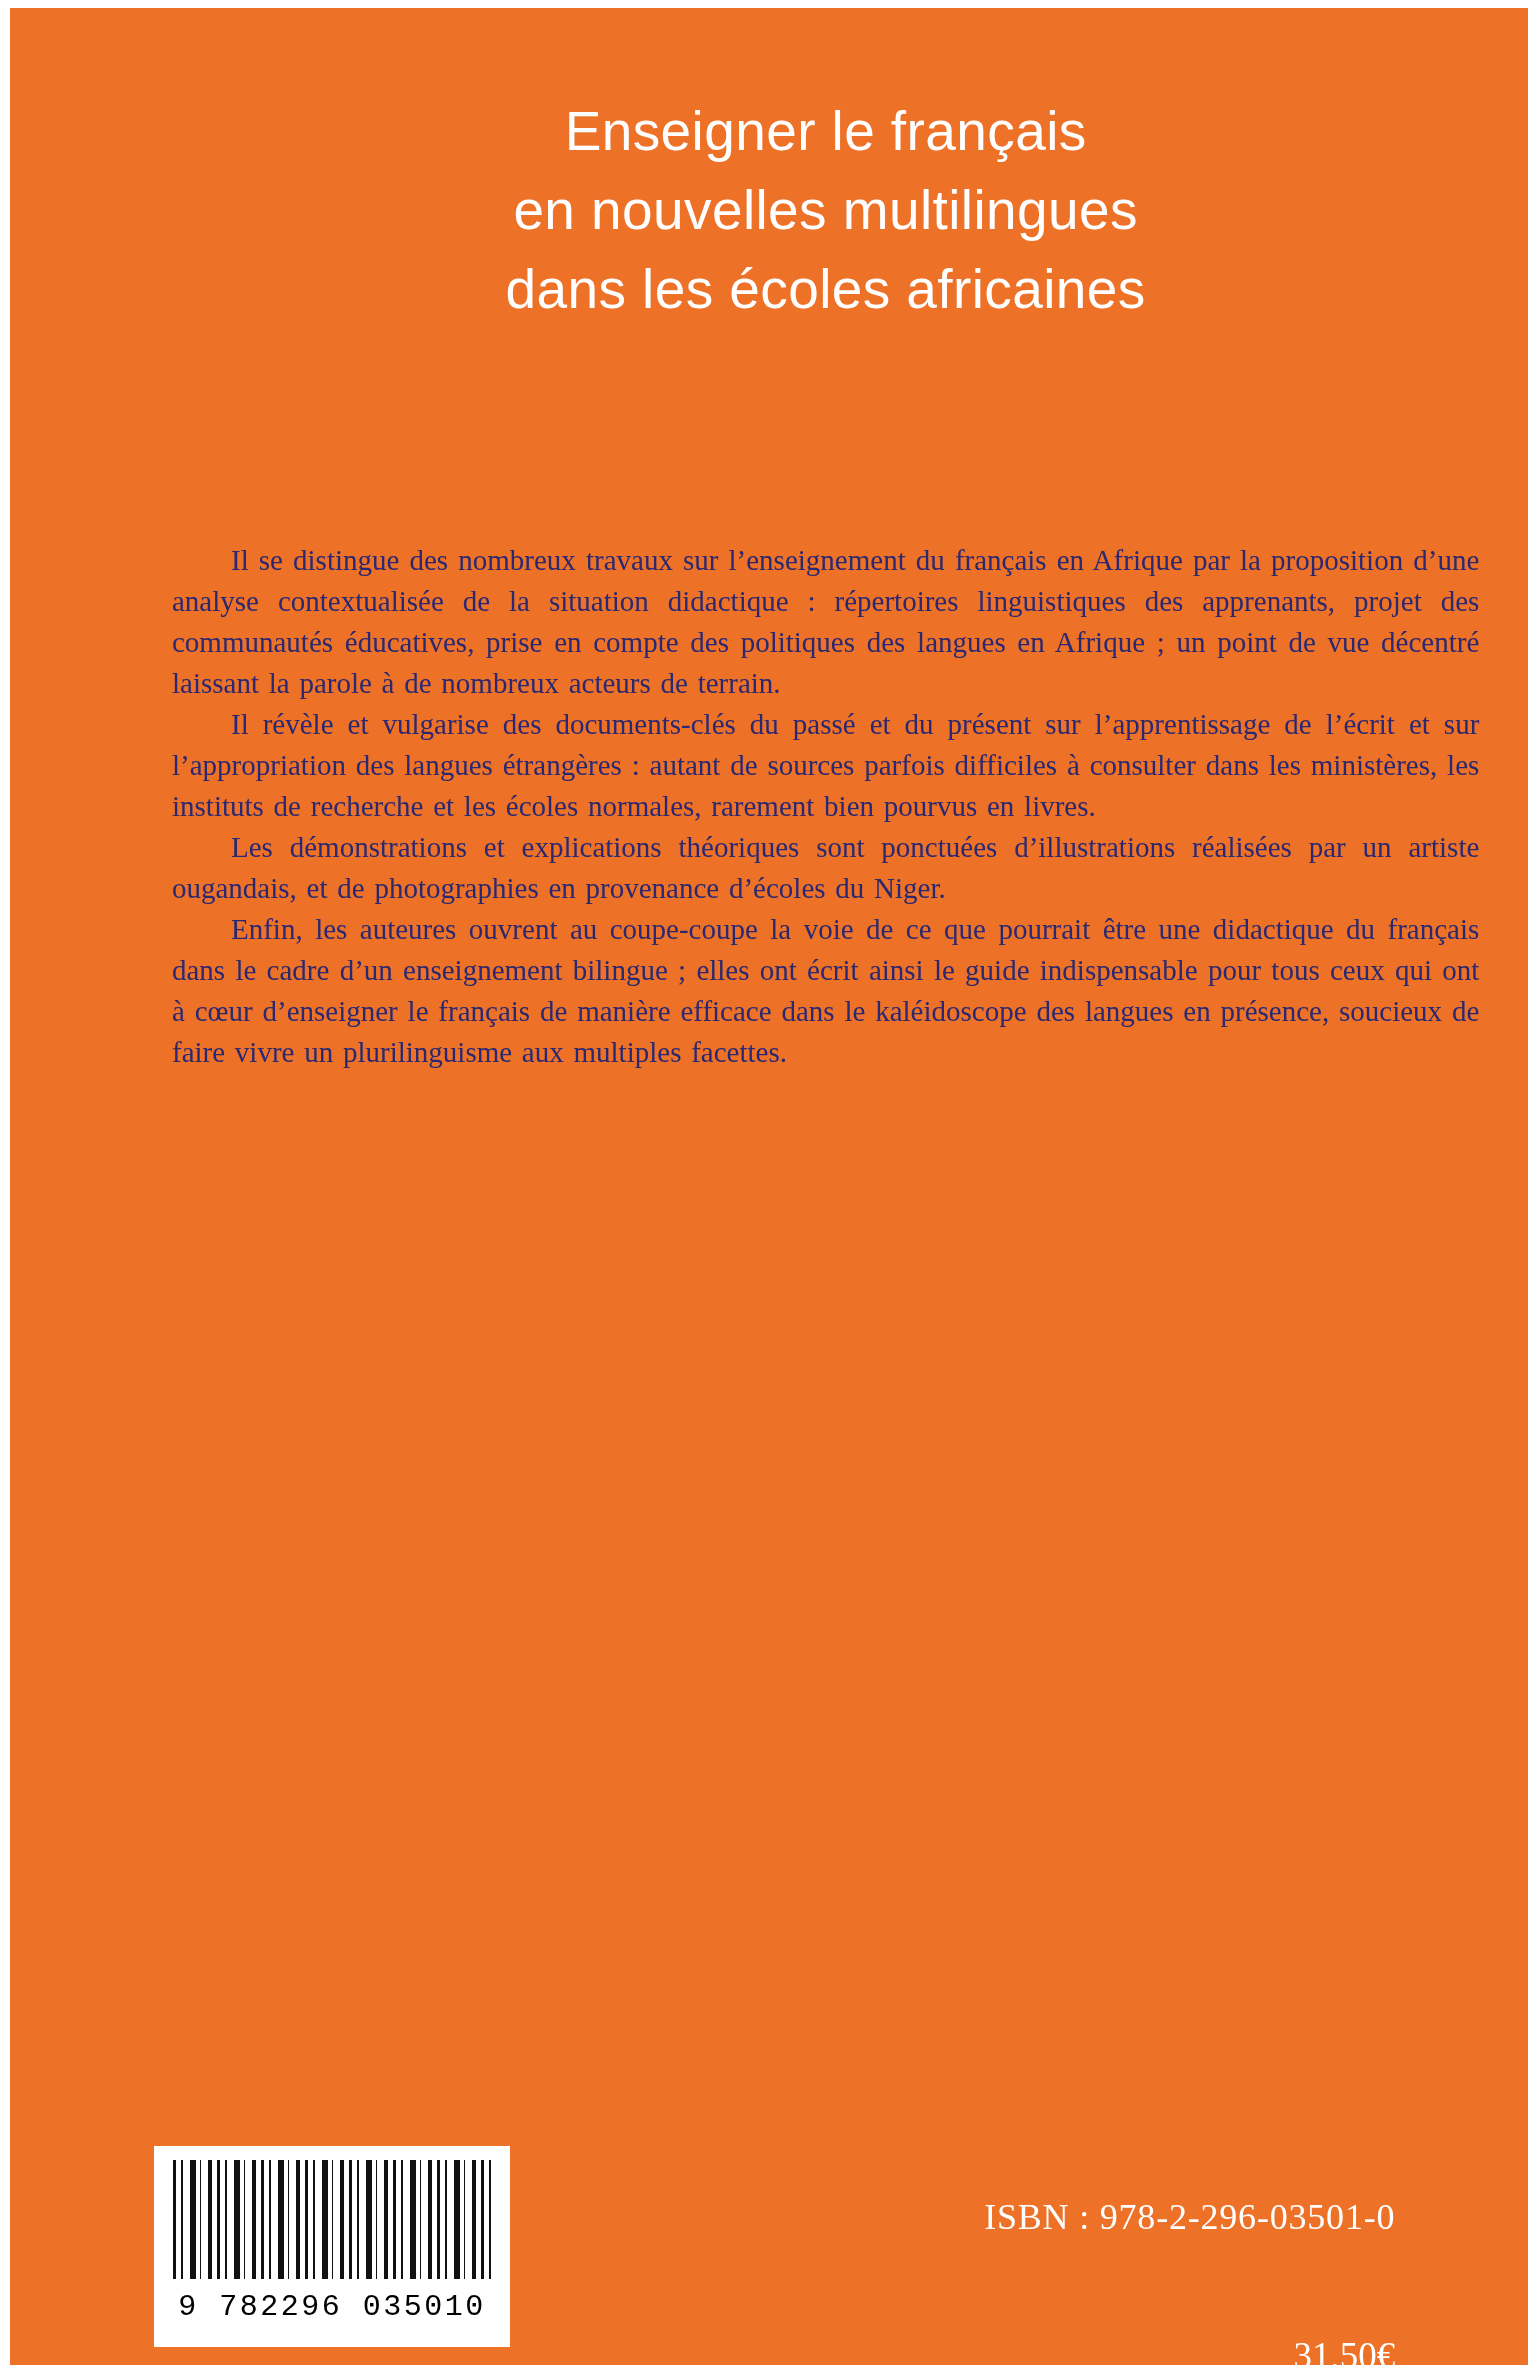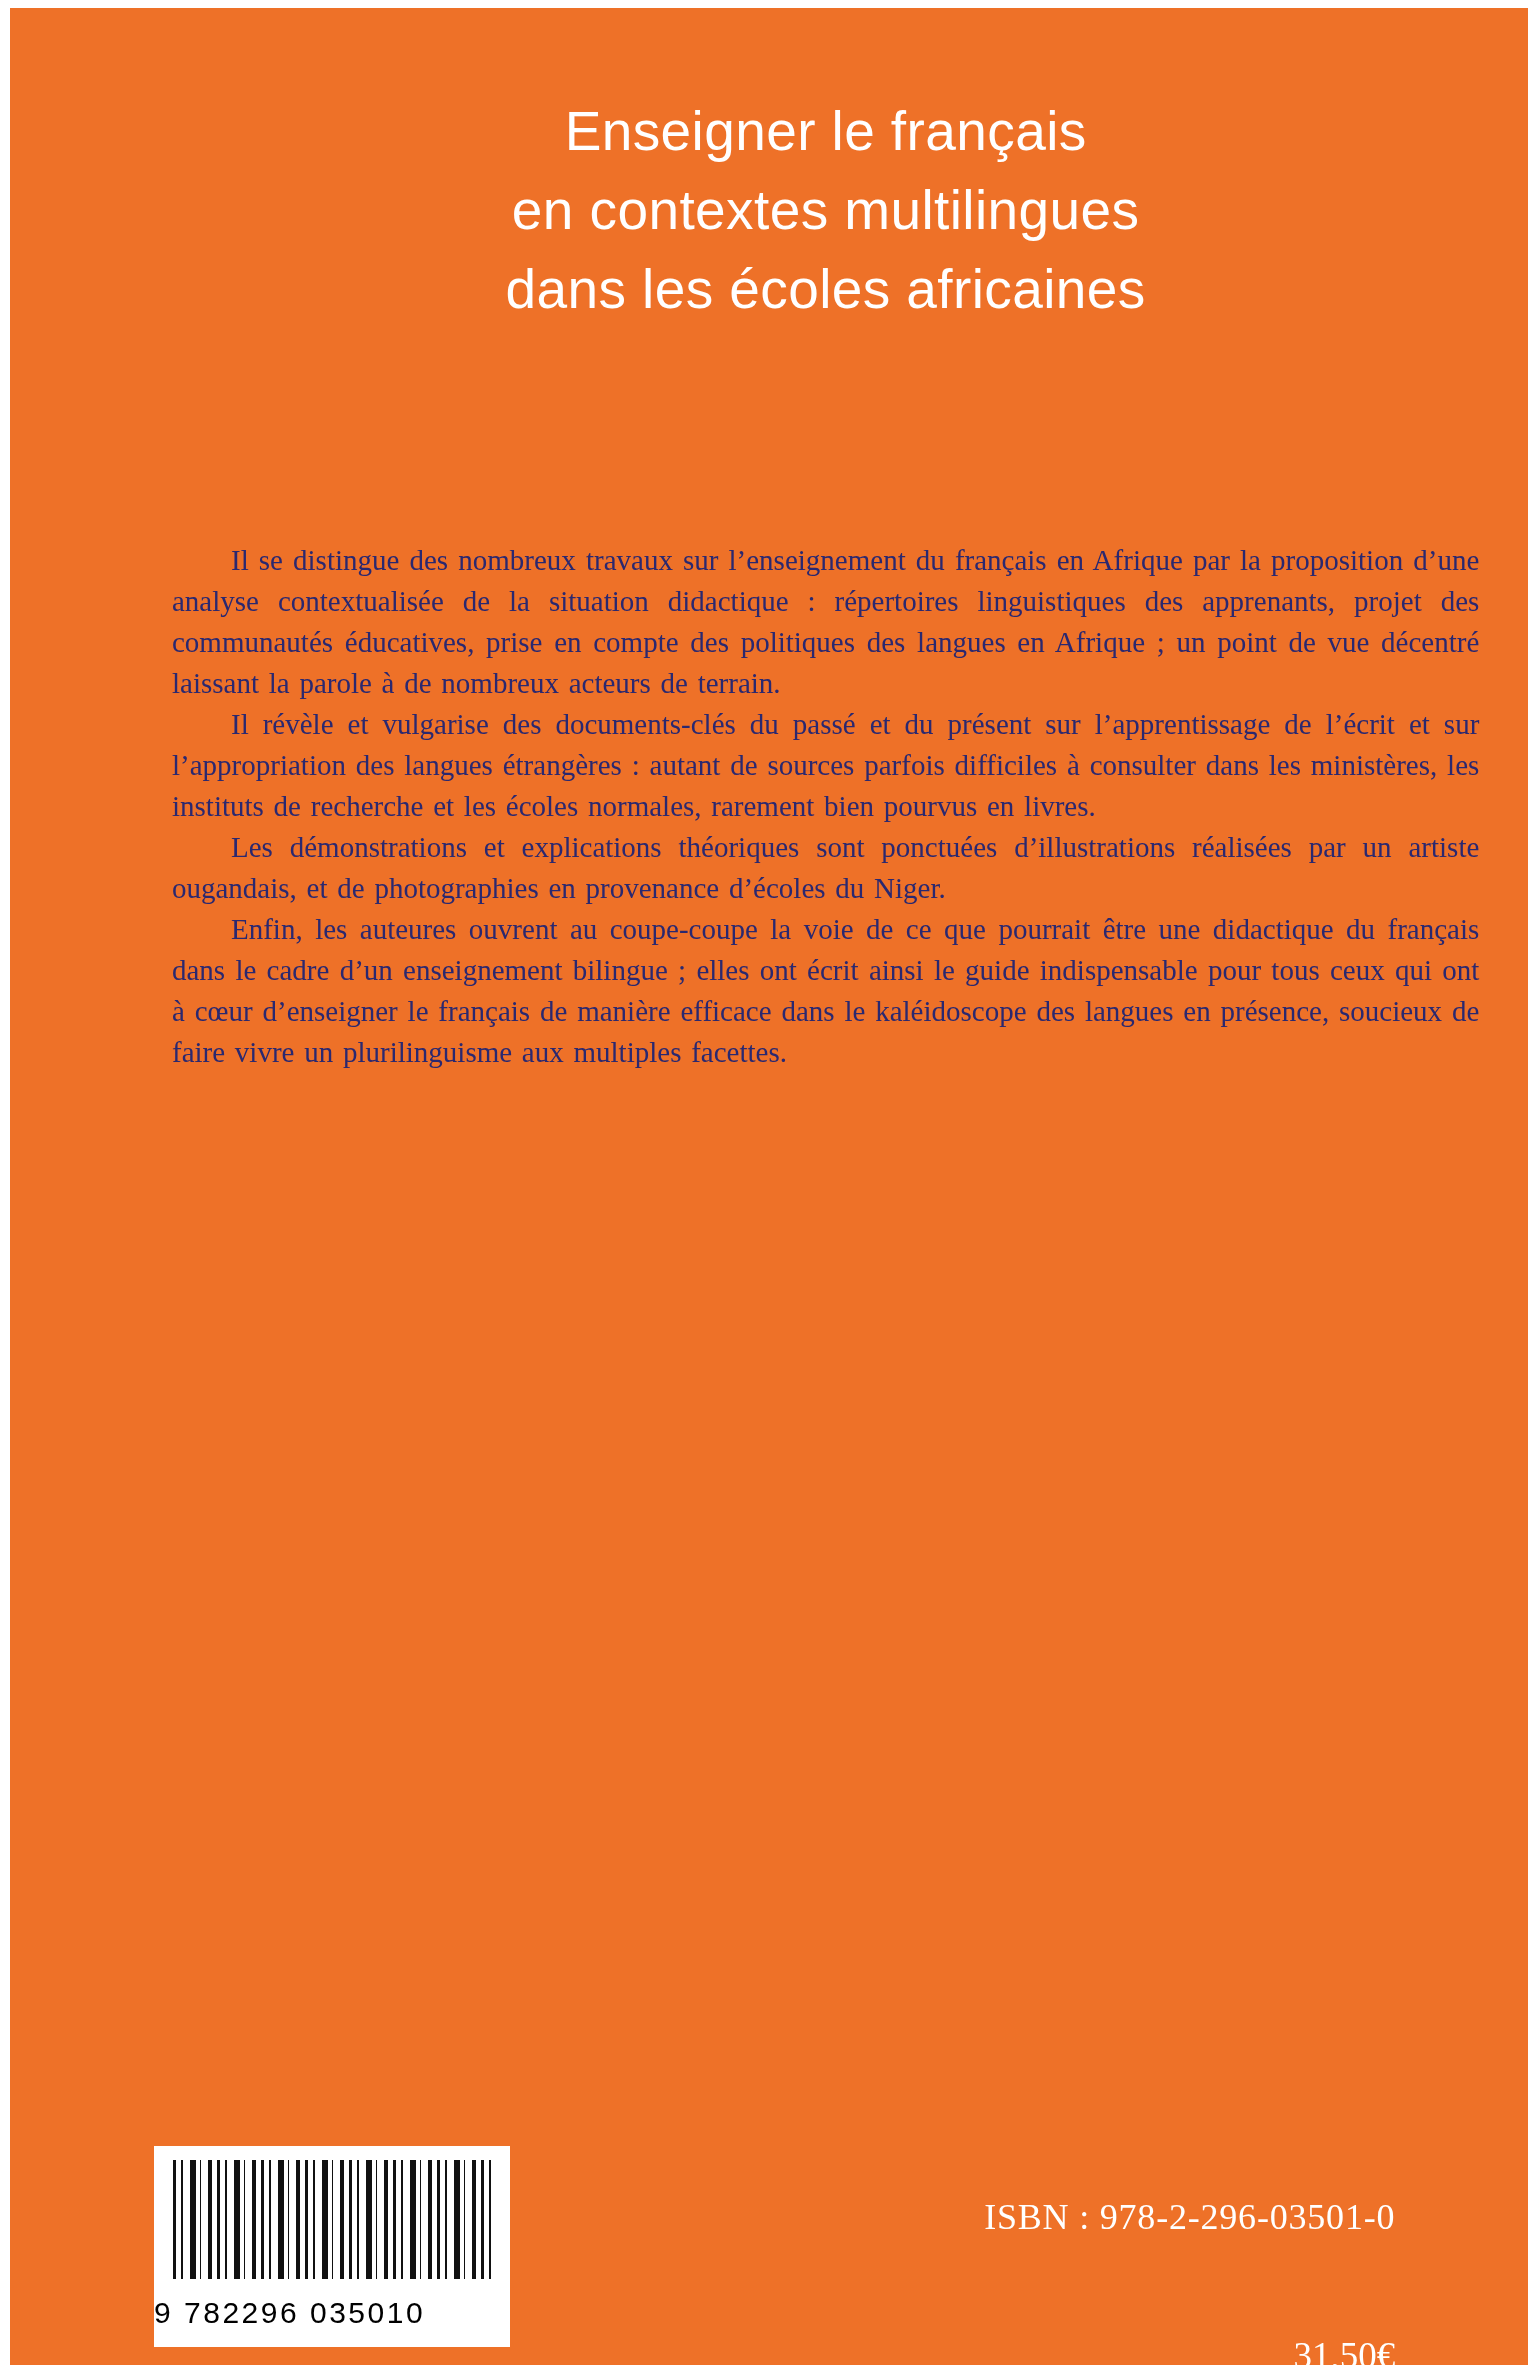--- a/index.html
+++ b/index.html
@@ -62,22 +62,23 @@
     margin:13.4px 18.5px 0 18.5px;
     height:119px;
     background-image:repeating-linear-gradient(90deg,
       var(--bar-color) 0 3.4px,  #fff 3.4px 7.6px,
       var(--bar-color) 7.6px 10px, #fff 10px 17px,
       var(--bar-color) 17px 23.5px, #fff 23.5px 27px,
       var(--bar-color) 27px 28.5px, #fff 28.5px 35px,
       var(--bar-color) 35px 39px, #fff 39px 44px);
   }
   .barcode-digits{
-    margin-top:17px;
-    font-family:Liberation Sans, sans-serif;
+    margin-top:11px;
+    text-align:center;
+    font-family:Liberation Mono, monospace;
     font-size:30px;
     letter-spacing:2.5px;
     color:#000000;
     white-space:nowrap;
   }
   .isbn{
     position:absolute;
     top:2188px;
     right:133px;
     color:#ffffff;
@@ -100,21 +101,21 @@
 </head>
 <body>
 
 <div class="page">
   <div class="cover">
 
     <div class="content">
 
       <h1 class="book-title">
         <div>Enseigner le français</div>
-        <div>en contextes multilingues</div>
+        <div>en nouvelles multilingues</div>
         <div>dans les écoles africaines</div>
       </h1>
 
       <div class="blurb">
         <p>Il se distingue des nombreux travaux sur l’enseignement du français en Afrique par la proposition d’une analyse contextualisée de la situation didactique : répertoires linguistiques des apprenants, projet des communautés éducatives, prise en compte des politiques des langues en Afrique ; un point de vue décentré laissant la parole à de nombreux acteurs de terrain.</p>
         <p>Il révèle et vulgarise des documents-clés du passé et du présent sur l’apprentissage de l’écrit et sur l’appropriation des langues étrangères : autant de sources parfois difficiles à consulter dans les ministères, les instituts de recherche et les écoles normales, rarement bien pourvus en livres.</p>
         <p>Les démonstrations et explications théoriques sont ponctuées d’illustrations réalisées par un artiste ougandais, et de photographies en provenance d’écoles du Niger.</p>
         <p>Enfin, les auteures ouvrent au coupe-coupe la voie de ce que pourrait être une didactique du français dans le cadre d’un enseignement bilingue ; elles ont écrit ainsi le guide indispensable pour tous ceux qui ont à cœur d’enseigner le français de manière efficace dans le kaléidoscope des langues en présence, soucieux de faire vivre un plurilinguisme aux multiples facettes.</p>
       </div>
 

